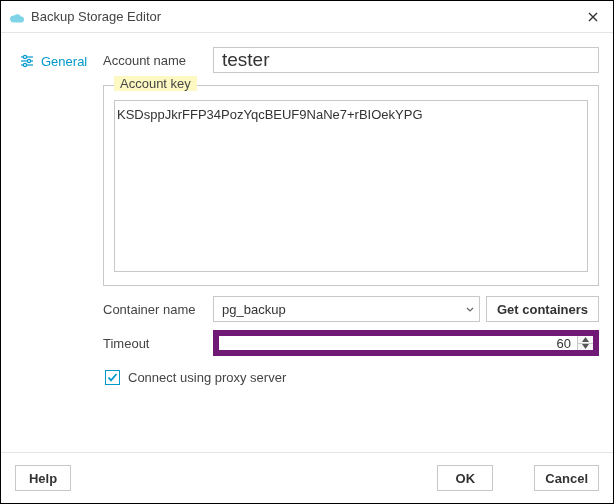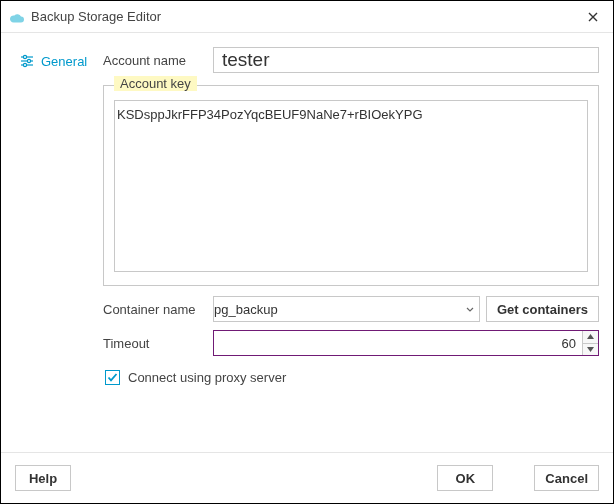--- a/index.html
+++ b/index.html
@@ -124,21 +124,21 @@
   }
   .combo-wrap {
     flex: 1;
     position: relative;
     display: flex;
   }
   .combo {
     flex: 1;
     height: 26px;
     border: 1px solid #c8c8c8;
-    padding: 0 24px 0 0;
+    padding: 0 24px 0 8px;
     font-family: inherit;
     font-size: 13px;
     color: #333;
     background: #fff;
     appearance: none;
     outline: none;
   }
   .combo-chevron {
     position: absolute;
     right: 6px; top: 50%;
@@ -152,21 +152,21 @@
     padding: 0 10px;
     font-family: inherit;
     font-size: 13px;
     color: #333;
     cursor: pointer;
     font-weight: bold;
   }
   .spin-wrap {
     flex: 1;
     display: flex;
-    border: 1px solid #701a75;
+    border: 6px solid #701a75;
     height: 26px;
   }
   .spin-input {
     flex: 1;
     border: none;
     text-align: right;
     padding: 0 6px;
     font-family: inherit;
     font-size: 13px;
     color: #333;

